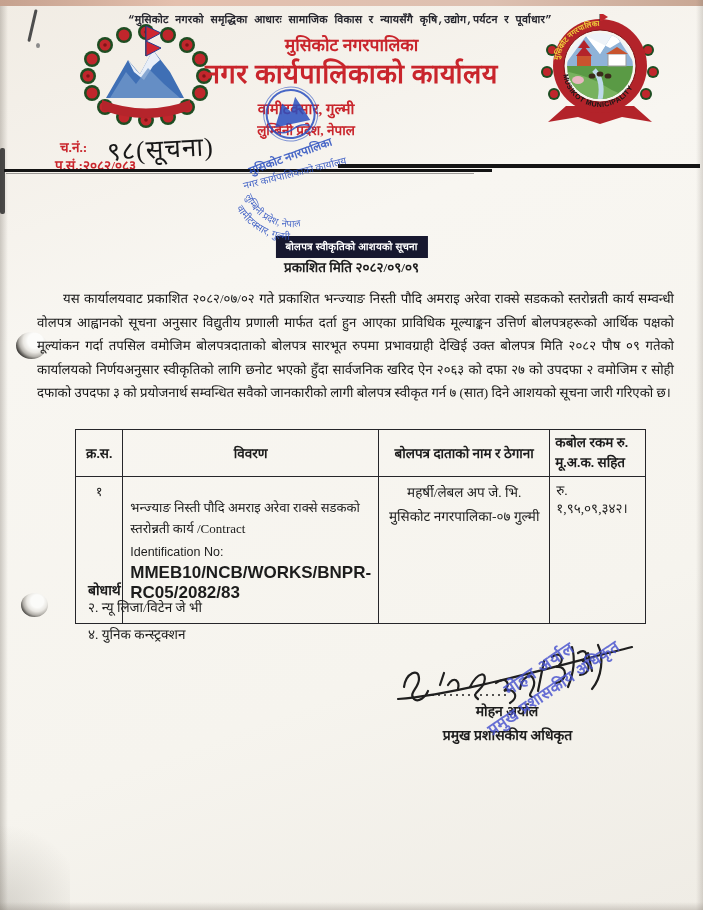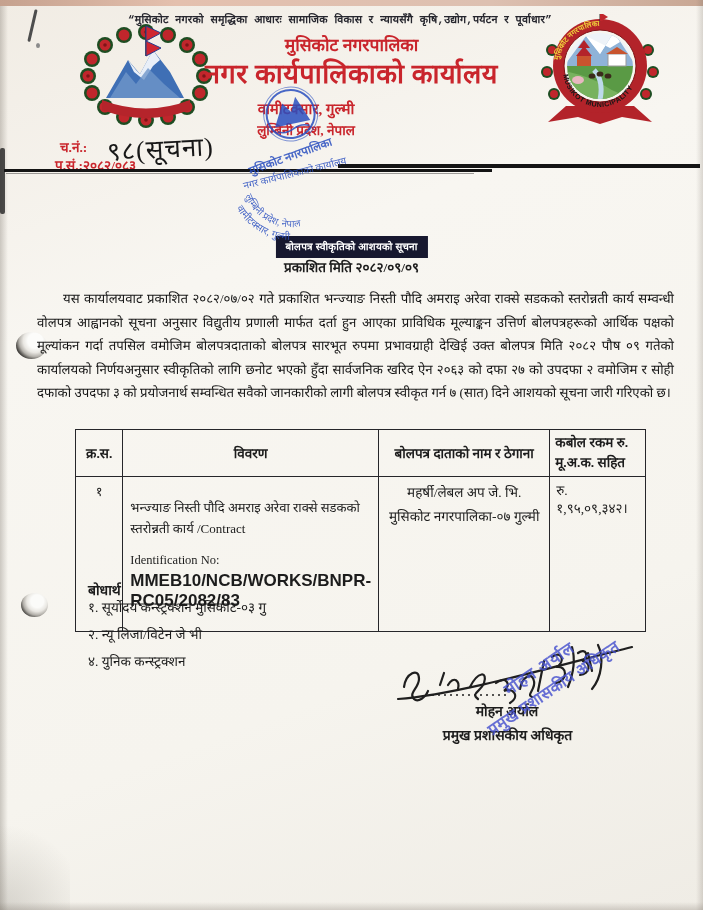--- a/index.html
+++ b/index.html
@@ -50,21 +50,21 @@
   .published{top:258px;left:0;width:100%;text-align:center;font-size:13.5px;font-weight:bold;}
   .body-par{top:287px;left:37px;width:637px;font-size:13.2px;line-height:23.6px;text-align:justify;text-indent:26px;color:#161616;}
   
   table.notice{position:absolute;left:75px;top:429px;width:571px;border-collapse:collapse;}
   table.notice th,table.notice td{border:1.4px solid #26262a;vertical-align:top;}
   table.notice th{font-size:13.5px;font-weight:bold;padding:3px 5px;}
   .th-center{text-align:center;vertical-align:middle!important;}
   .th-amount{text-align:left;line-height:20px;}
   td.sn{width:52px;text-align:center;font-size:13px;padding-top:5px;}
   td.desc{width:203px;padding:20px 7px;font-size:13px;line-height:21px;}
-  td.desc .latin1{font-family:Liberation Serif, serif;font-size:12.5px;margin-top:11px;}
+  td.desc .latin1{font-family:Liberation Sans, sans-serif;font-size:12.5px;margin-top:3px;}
   td.desc .latin2{font-family:"Liberation Sans","DejaVu Sans",sans-serif;font-weight:bold;font-size:17px;line-height:20px;}
   td.bidder{width:215px;text-align:center;font-size:13.5px;line-height:24px;padding-top:4px;}
   td.amount{width:101px;font-size:13.5px;padding:4px 6px;}
   .row-body{height:100px;}
   .row-head{height:44px;}
   
   .cc{top:580px;left:88px;font-size:13.5px;}
   .cc-head{font-weight:bold;font-size:14px;}
   .cc-item{margin-bottom:9px;line-height:18px;}
   
@@ -289,21 +289,20 @@
         <div>महर्षी/लेबल अप जे. भि.</div>
         <div>मुसिकोट नगरपालिका-०७ गुल्मी</div>
       </td>
       <td class="amount">रु. १,९५,०९,३४२।</td>
     </tr>
   </tbody>
     </table>
 
   <div class="abs cc">
     <div class="cc-head">बोधार्थ</div>
-    <div class="cc-item">१. सूर्योदय कन्स्ट्रक्शन मुसिकोट-०३ गु</div>
     <div class="cc-item">२. न्यू लिजा/विटेन जे भी</div>
     <div class="cc-item">४. युनिक कन्स्ट्रक्शन</div>
   </div>
 
   <svg class="abs sig-svg" viewBox="0 0 244 64">
     <g fill="none" stroke="#1f1f1f" stroke-width="2.2" stroke-linecap="round">
       <path d="M6,56 C64,52 168,22 240,4"></path>
       <path d="M12,44 c2,-14 15,-20 15,-8 c0,9 -11,14 -5,20 c4,4 12,-2 14,-8"></path>
       <path d="M48,42 l4,-12 m4,12 c6,-10 12,-4 10,4"></path>
       <path d="M78,44 c8,-16 18,-16 14,-4 c-3,9 -14,10 -6,16"></path>

